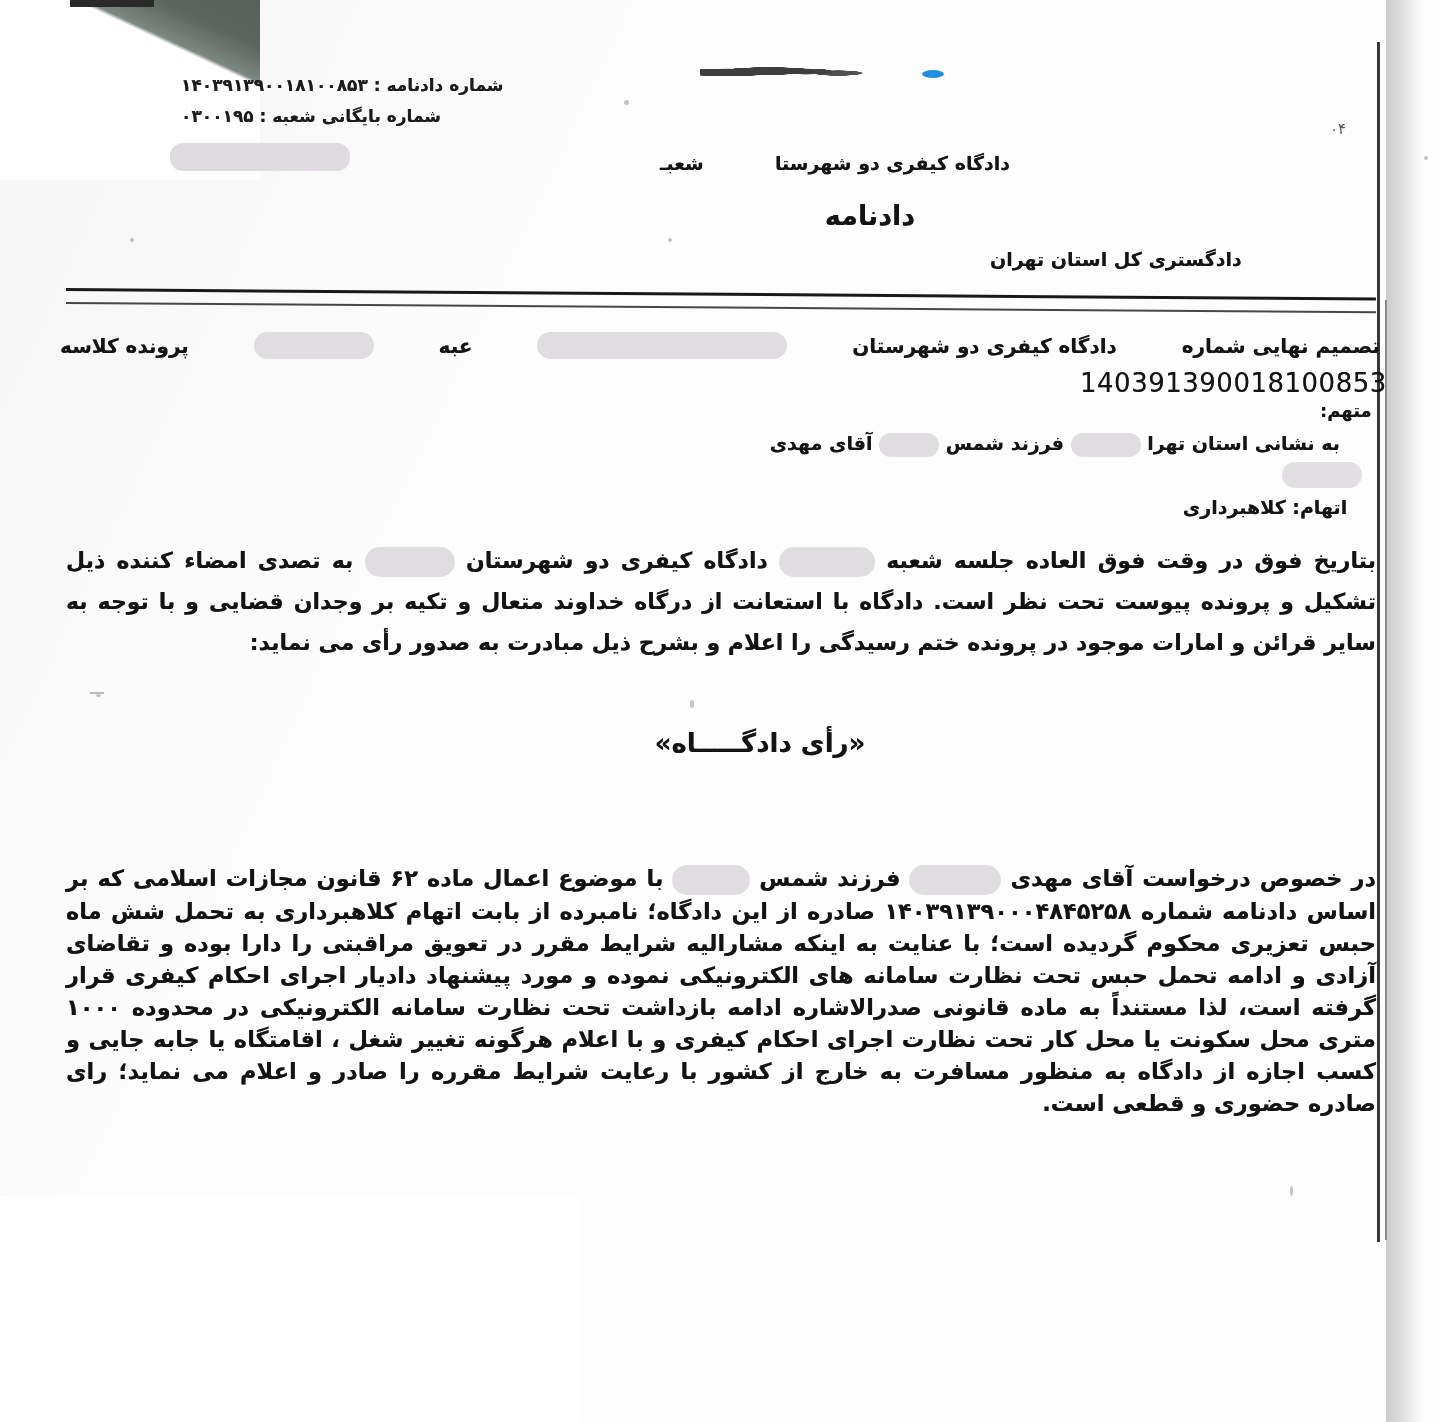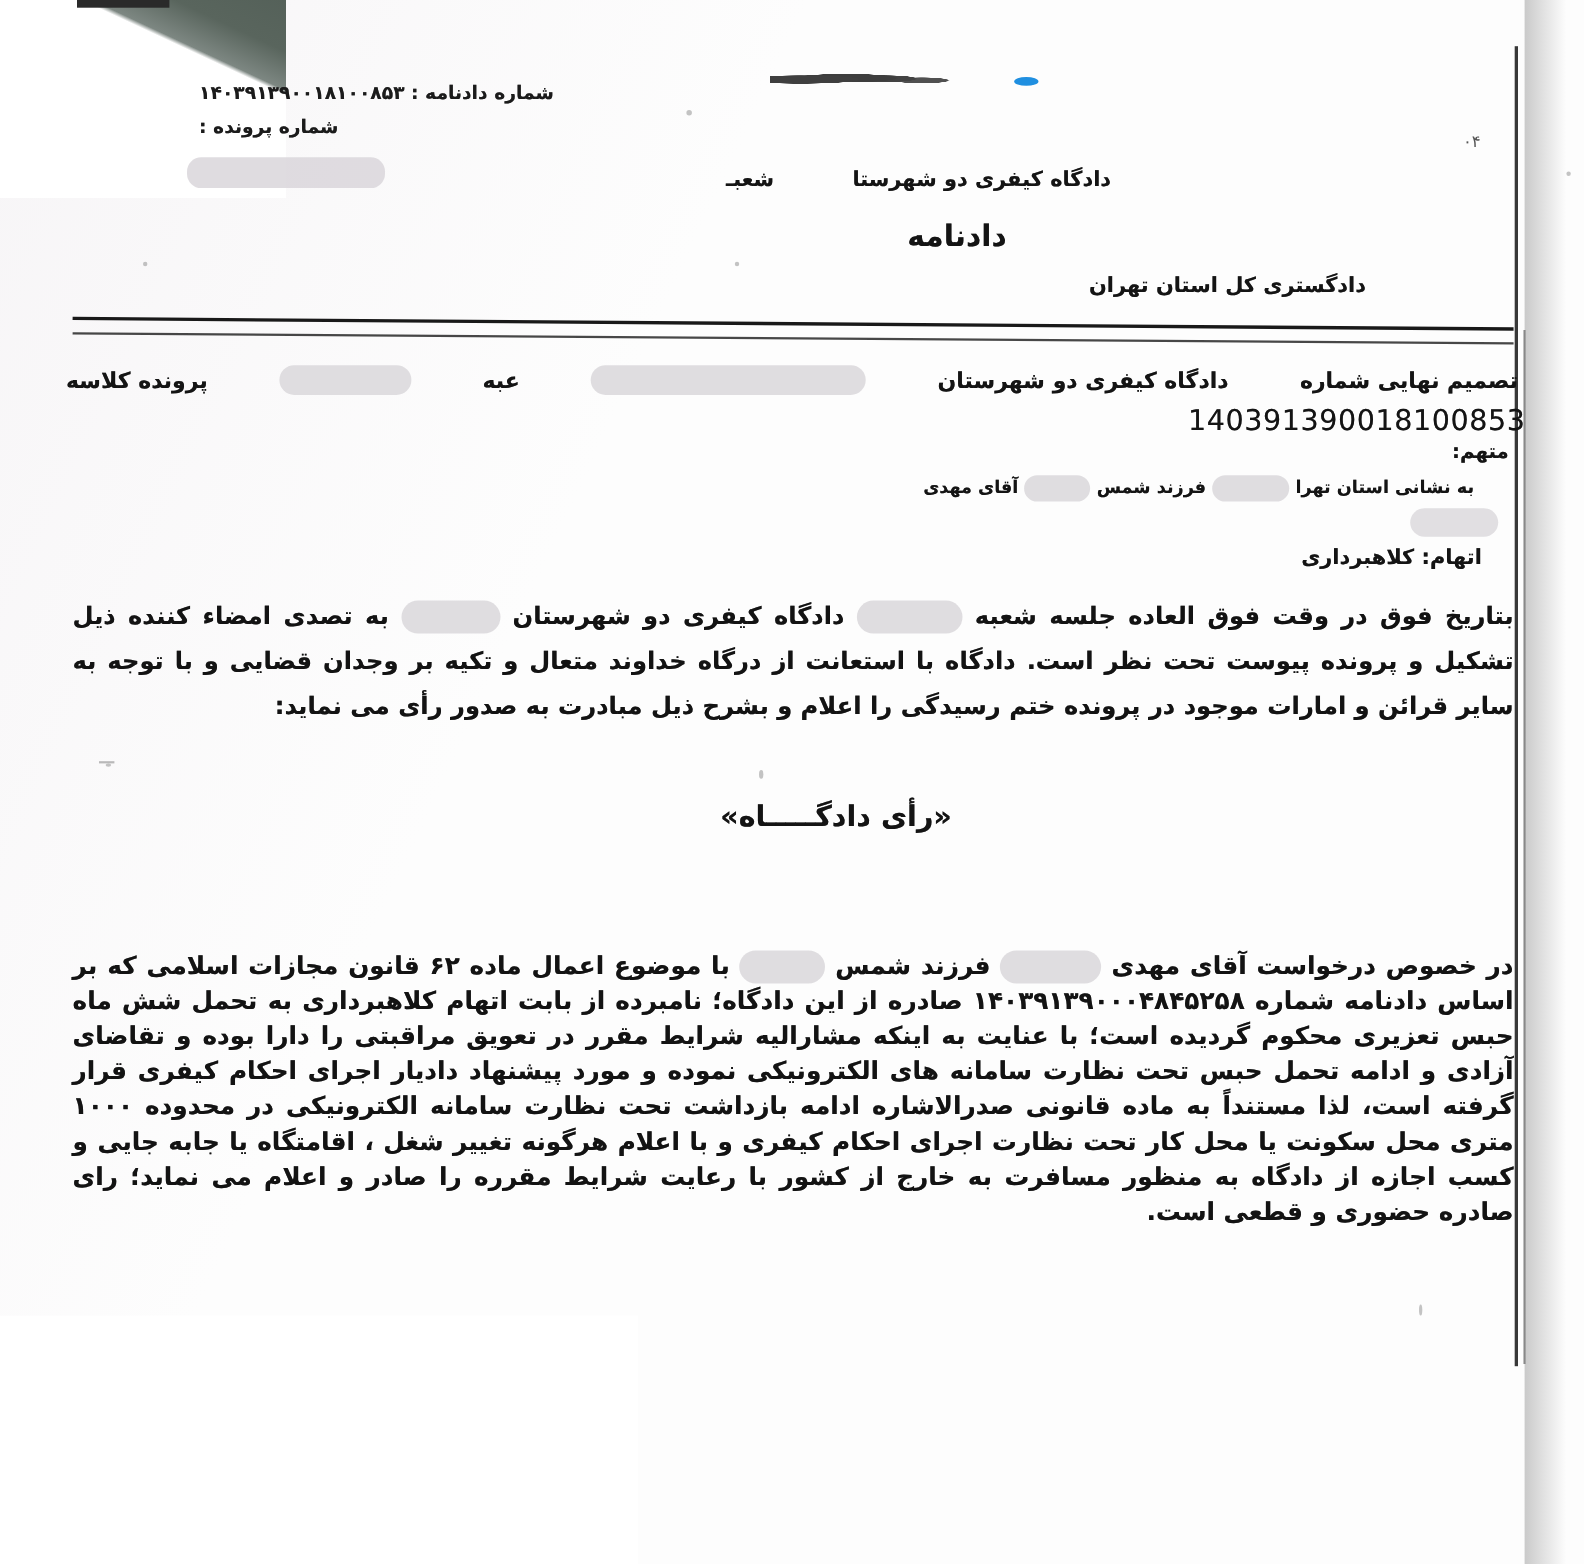--- a/index.html
+++ b/index.html
@@ -213,21 +213,21 @@
     font-size: 18px;
     direction: rtl;
   }
   .accused-line {
     position: absolute;
     top: 432px;
     left: 820px;
     width: 520px;
     direction: rtl;
     font-weight: bold;
-    font-size: 16px;
+    font-size: 19px;
     white-space: nowrap;
     text-align: right;
   }
   .accused-line .redact { height: 24px; }
 
   .charge-line {
     position: absolute;
     top: 496px;
     left: 1150px;
     width: 230px;
@@ -321,22 +321,22 @@
   <div class="speck" style="left:96px;top:694px;width:5px;height:3px;"></div>
   <div class="speck" style="left:690px;top:700px;width:4px;height:8px;"></div>
   <div class="speck" style="left:1290px;top:1186px;width:3px;height:10px;"></div>
 
   <div class="meta">
     <div>
       <span>شماره دادنامه :</span>
       <span>۱۴۰۳۹۱۳۹۰۰۱۸۱۰۰۸۵۳</span>
     </div>
     <div>
-      <span>شماره پرونده :</span>
-      <span></span>
+      <span>شماره بایگانی شعبه :</span>
+      <span>۰۳۰۰۱۹۵</span>
     </div>
   </div>
   <div class="meta-redaction"></div>
 
   <div class="hdr-smudge"></div>
   <div class="hdr-blue"></div>
   <div class="hdr-tiny">۰۴</div>
 
   <div class="hdr-branch">
     <span>دادگاه کیفری دو شهرستا</span>

